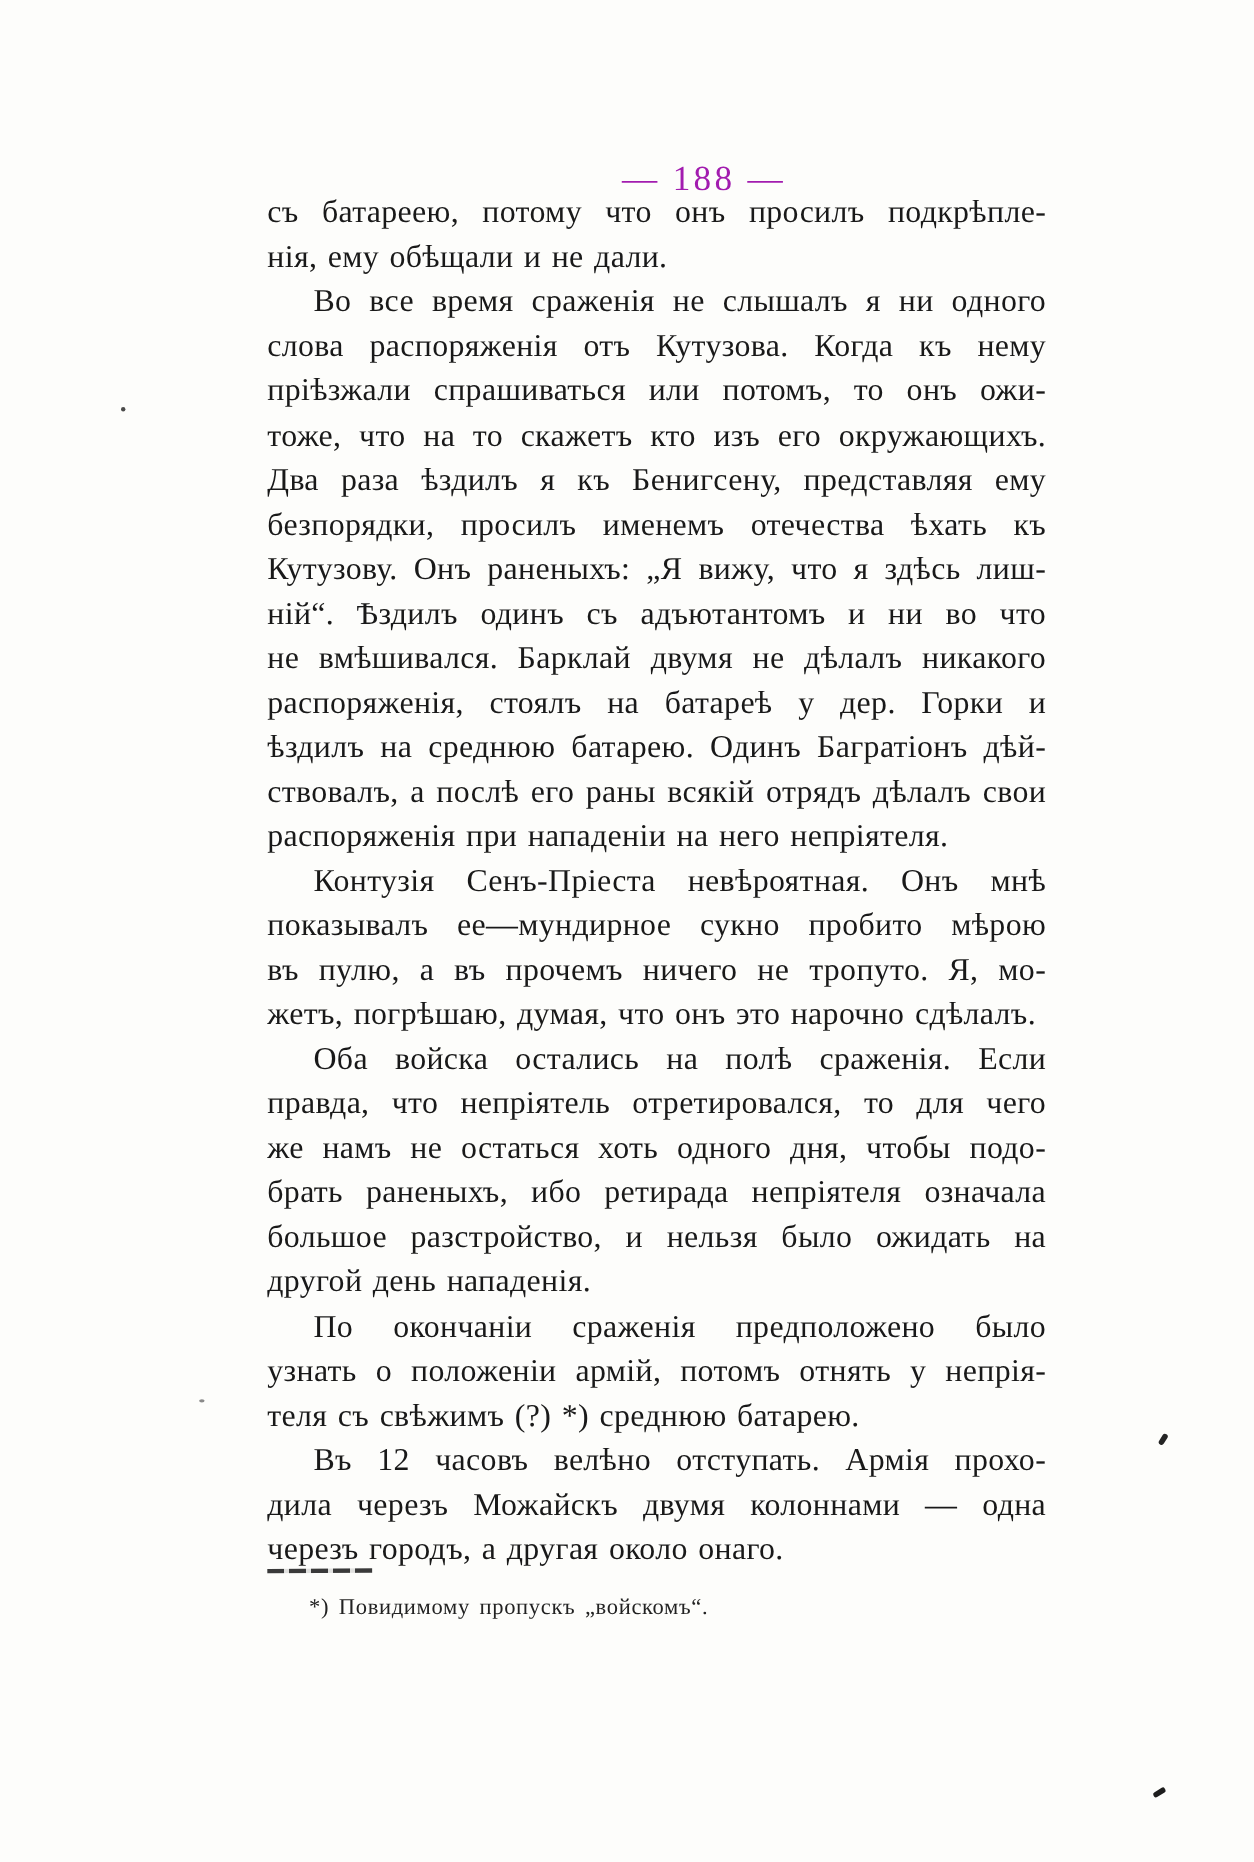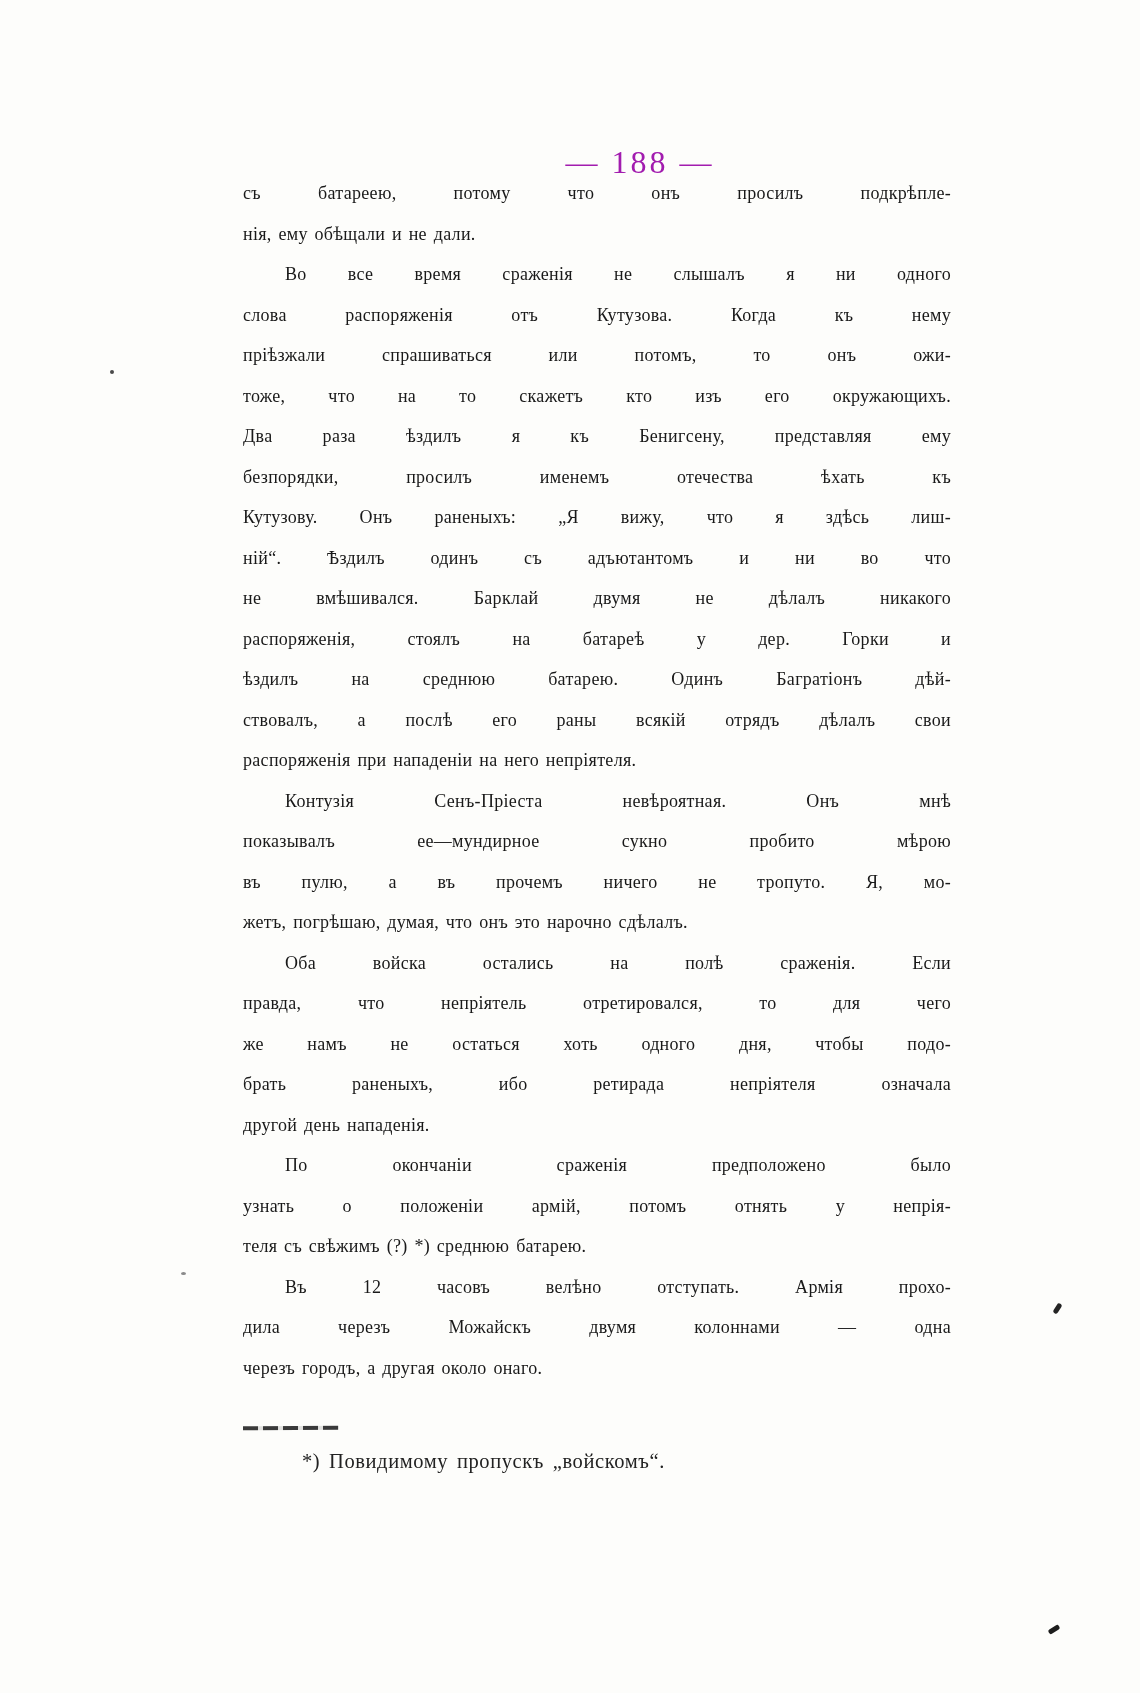--- a/index.html
+++ b/index.html
@@ -21,21 +21,21 @@
     font-size: 32px;
     letter-spacing: 3px;
     white-space: nowrap;
     color: #a21caf;
     margin-top: 40px;
   }
   .text-block {
     position: absolute;
     top: 173px; left: 243px;
     width: 708px;
-    font-size: 18px;
+    font-size: 29px;
     line-height: 40.5px;
     letter-spacing: 0.3px;
     word-spacing: 2px;
     color: #191919;
   }
   .line { white-space: nowrap; }
   .line.just {
     white-space: normal;
     text-align: justify;
     text-align-last: justify;
@@ -45,21 +45,21 @@
     position: absolute;
     top: 1426px; left: 243px;
     width: 96px; height: 4px;
     background: repeating-linear-gradient(90deg,
       #3a3a3a 0px, #3a3a3a 15px,
       rgba(58,58,58,0.15) 15px, rgba(58,58,58,0.15) 20px);
     transform: rotate(-0.4deg);
   }
   .footnote {
     position: absolute;
-    top: 1450px; left: 255px;
+    top: 1450px; left: 234px;
     width: 708px;
     padding-left: 47px;
     box-sizing: border-box;
     font-size: 20.5px;
     letter-spacing: 0.6px;
     word-spacing: 3px;
     color: #222;
   }
   .artifact { position: absolute; background: #3c3c3c; }
   .artifact.a1 { top: 370px; left: 110px; width: 4px; height: 4px; border-radius: 50%; background:#4a4a4a; }
@@ -91,20 +91,21 @@
       <div class="line just">ствовалъ, а послѣ его раны всякій отрядъ дѣлалъ свои</div>
       <div class="line">распоряженія при нападеніи на него непріятеля.</div>
       <div class="line just indent">Контузія Сенъ-Пріеста невѣроятная. Онъ мнѣ</div>
       <div class="line just">показывалъ ее—мундирное сукно пробито мѣрою</div>
       <div class="line just">въ пулю, а въ прочемъ ничего не тропуто. Я, мо-</div>
       <div class="line">жетъ, погрѣшаю, думая, что онъ это нарочно сдѣлалъ.</div>
       <div class="line just indent">Оба войска остались на полѣ сраженія. Если</div>
       <div class="line just">правда, что непріятель отретировался, то для чего</div>
       <div class="line just">же намъ не остаться хоть одного дня, чтобы подо-</div>
       <div class="line just">брать раненыхъ, ибо ретирада непріятеля означала</div>
+      <div class="line just">большое разстройство, и нельзя было ожидать на</div>
       <div class="line">другой день нападенія.</div>
       <div class="line just indent">По окончаніи сраженія предположено было</div>
       <div class="line just">узнать о положеніи армій, потомъ отнять у непрія-</div>
       <div class="line">теля съ свѣжимъ (?) *) среднюю батарею.</div>
       <div class="line just indent">Въ 12 часовъ велѣно отступать. Армія прохо-</div>
       <div class="line just">дила черезъ Можайскъ двумя колоннами — одна</div>
       <div class="line">черезъ городъ, а другая около онаго.</div>
     </div>
 
   <div class="footnote-rule"></div>

